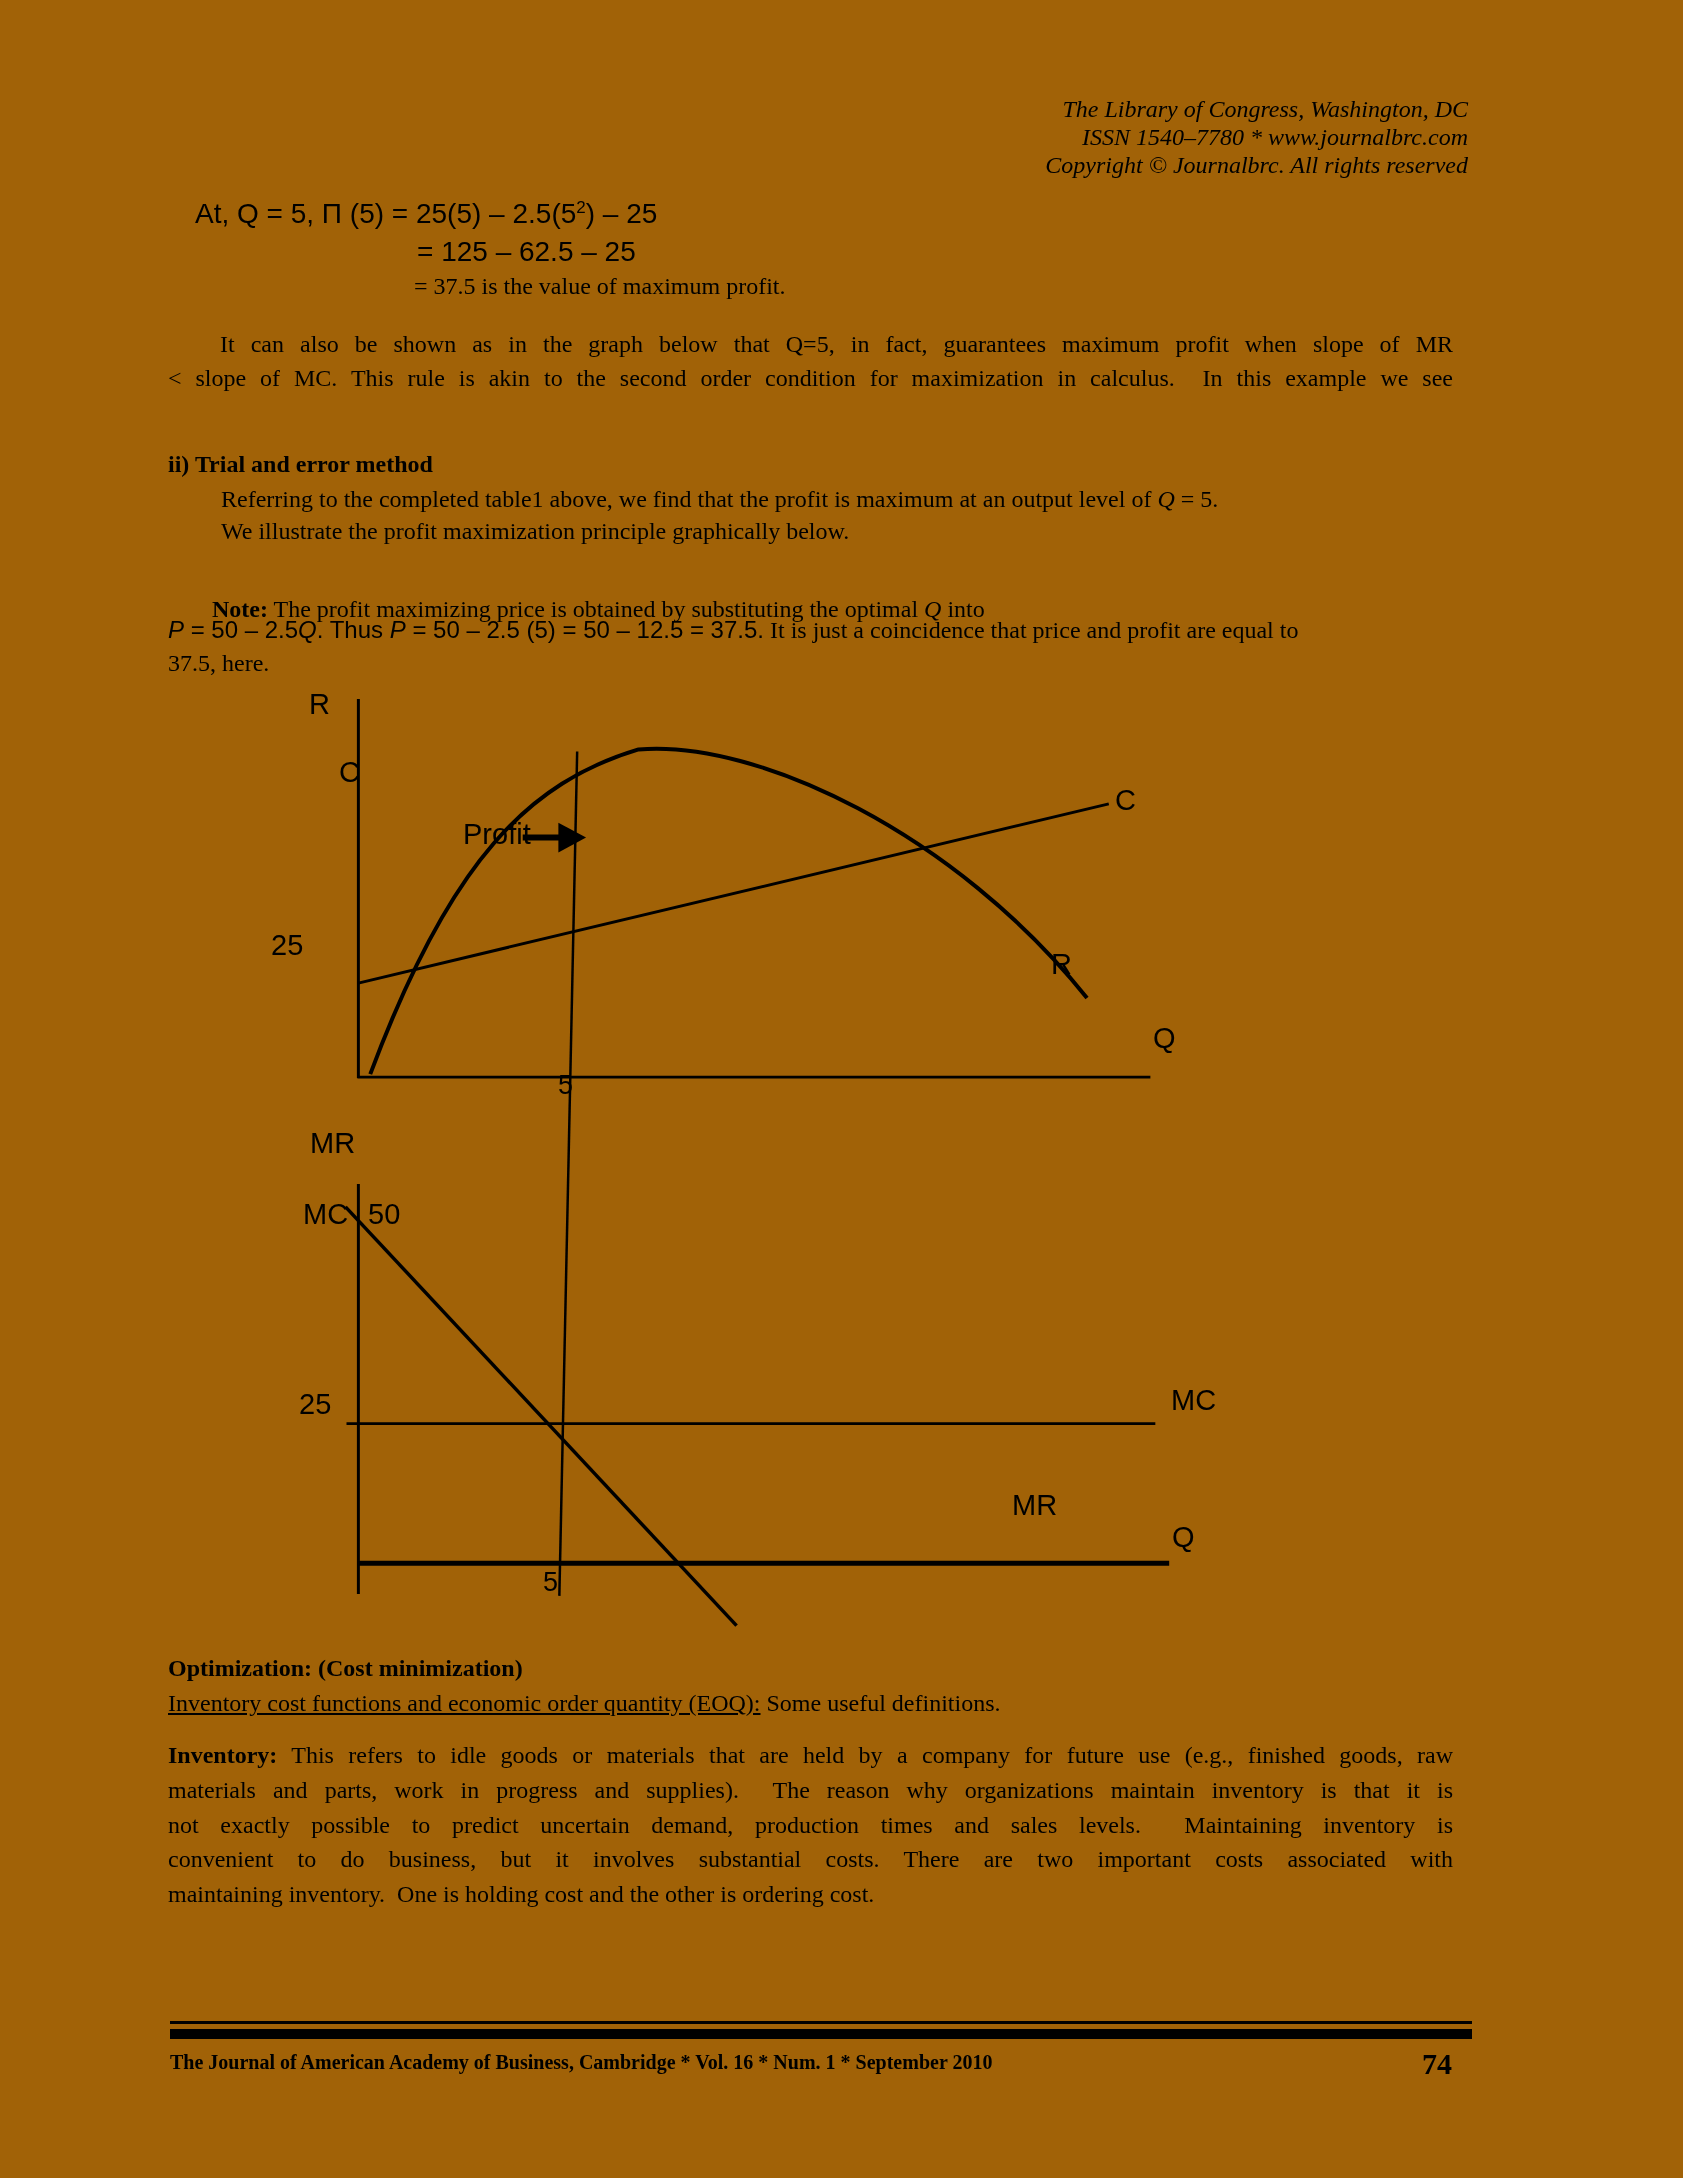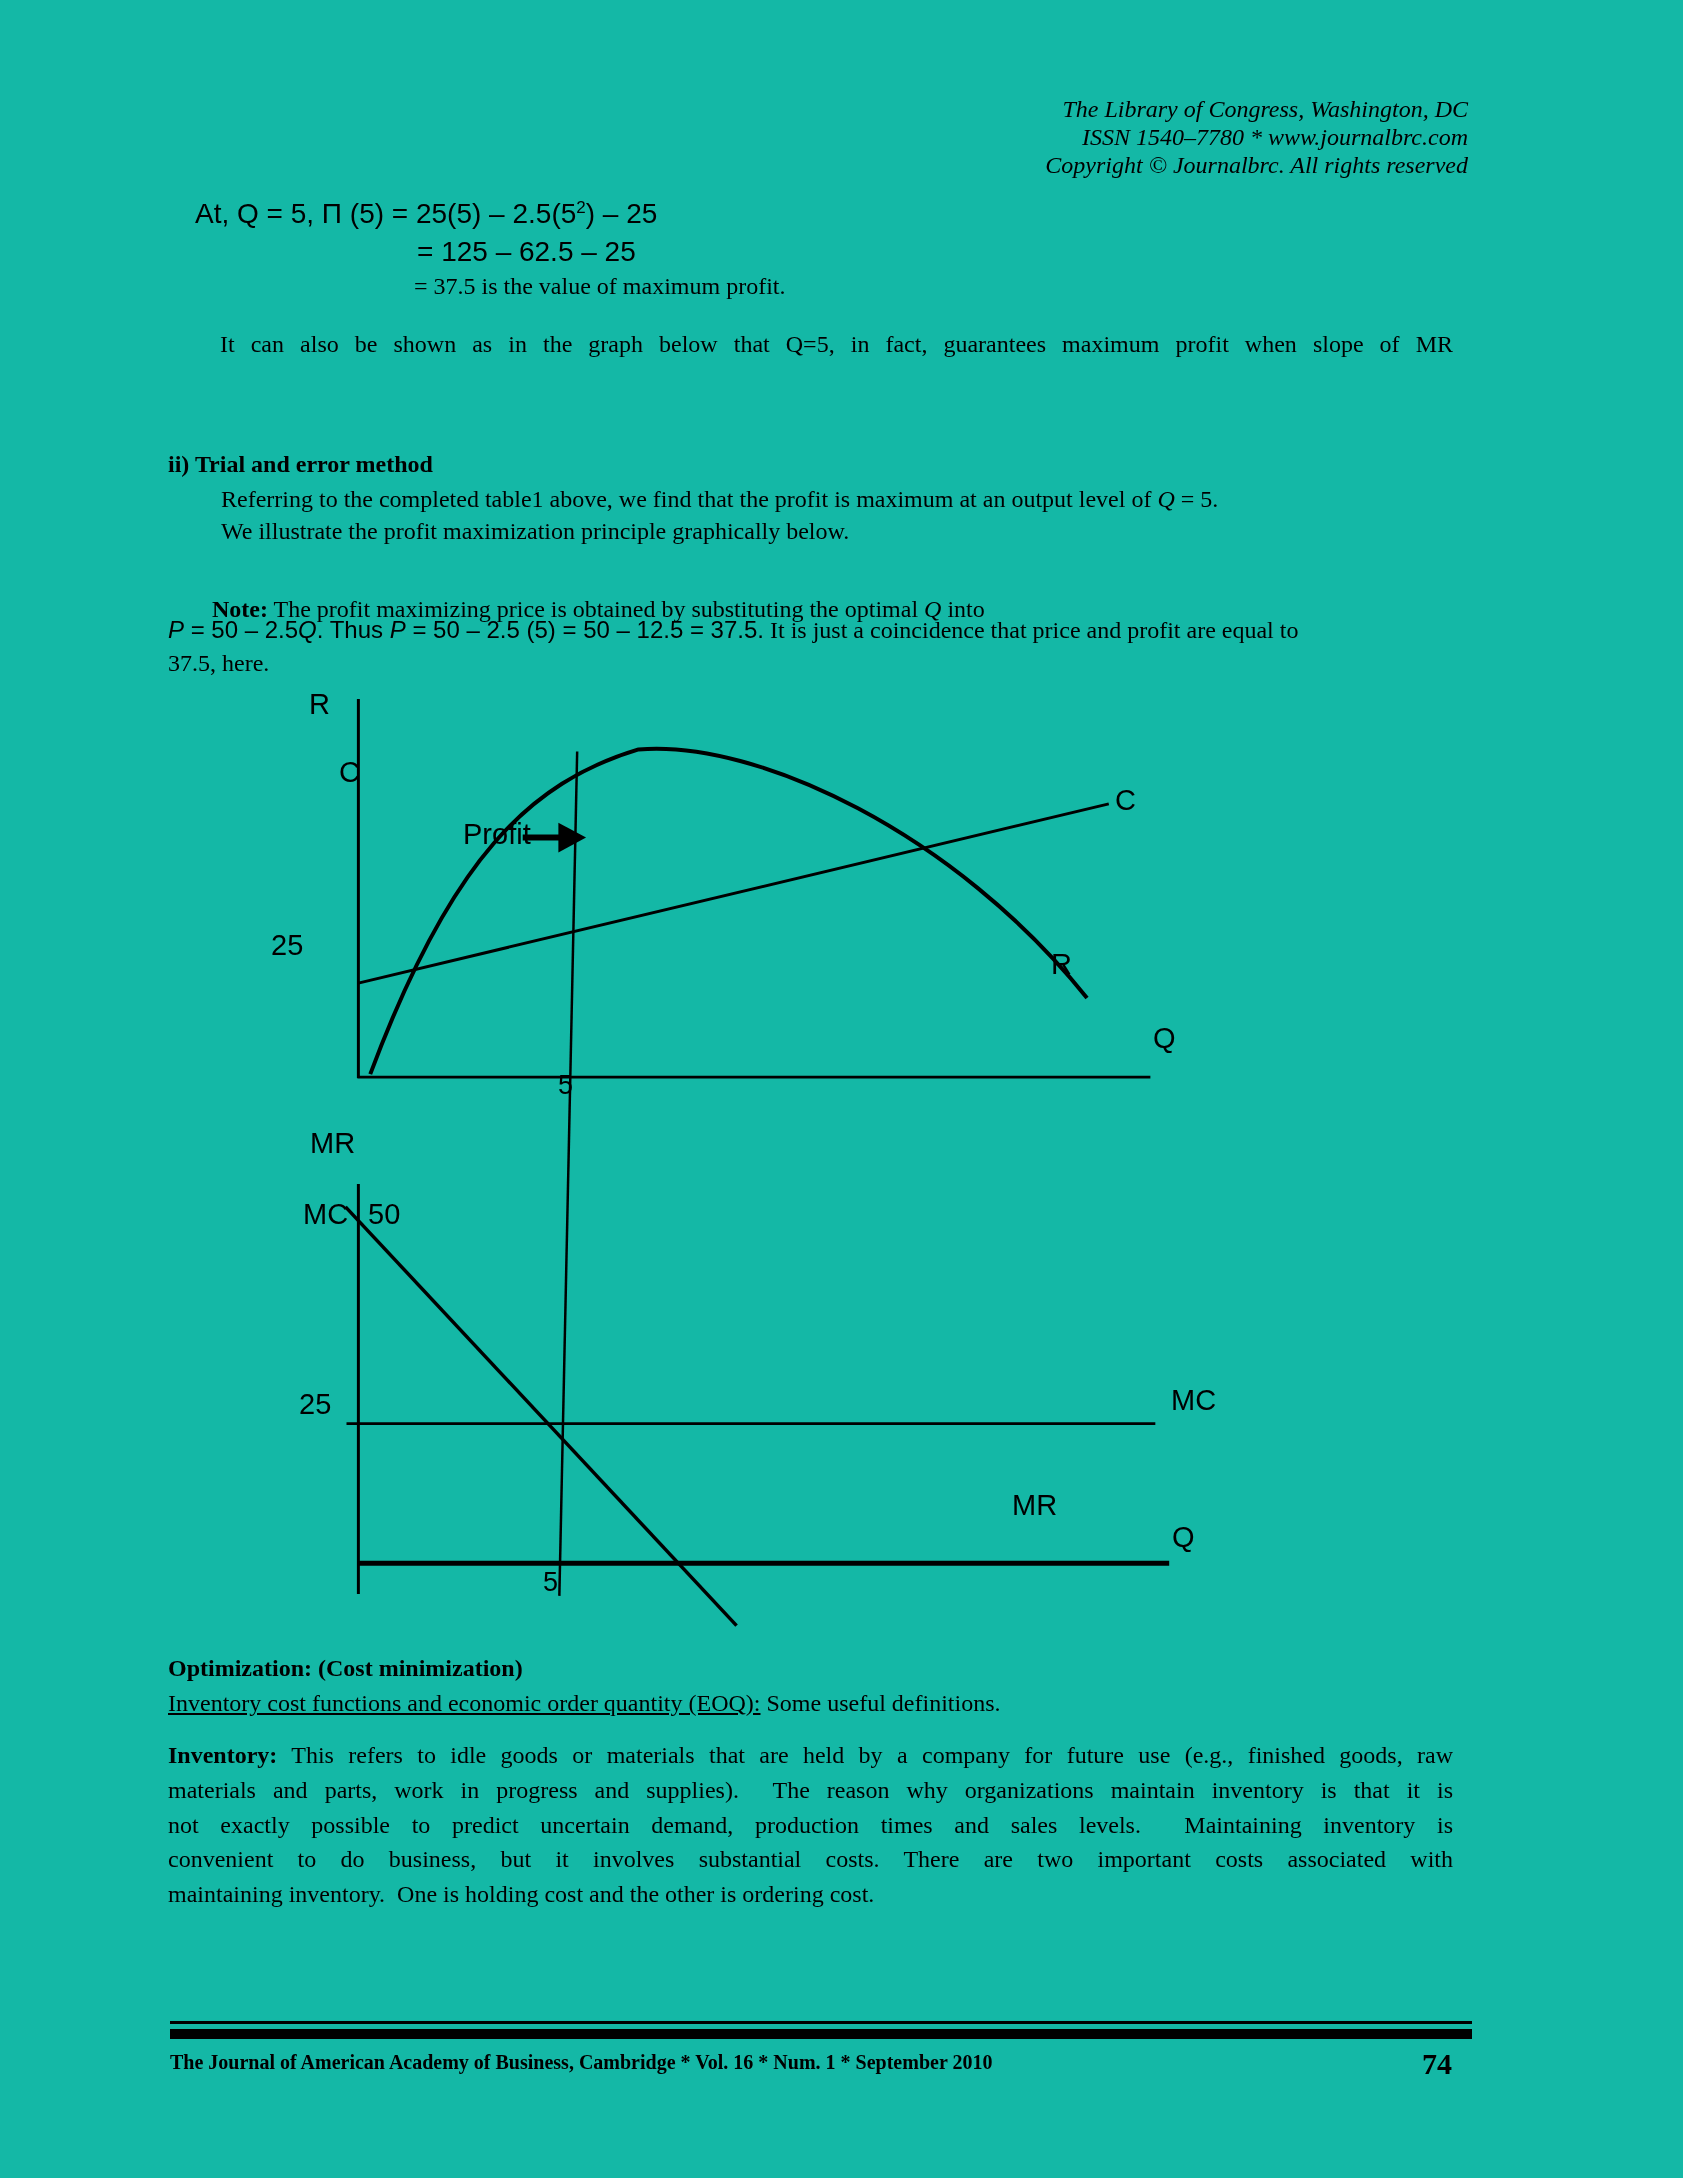--- a/index.html
+++ b/index.html
@@ -1,16 +1,16 @@
 <!DOCTYPE html>
 <html><head>
 <meta charset="utf-8">
 <style>
   html,body{margin:0;padding:0;background:#888;}
-  .page{position:relative;width:1683px;height:2178px;background:#14b8a6;color:#000;
+  .page{position:relative;width:1683px;height:2178px;background:#a16207;color:#000;
         font-family:"Liberation Serif",serif;overflow:hidden;}
   .abs{position:absolute;}
   .jline,.sline{position:absolute;left:168px;width:1285px;
         font:24px/35px "Liberation Serif",serif;white-space:pre-wrap;}
   .jline{text-align:justify;text-align-last:justify;font-family:Liberation Serif, serif;}
   .sline{text-align:left;}
   .nowrap{white-space:nowrap;width:auto;}
   .sans{font-family:"Liberation Sans",sans-serif;}
   .lbl{position:absolute;font:29px/32px "Liberation Sans",sans-serif;white-space:pre;}
   .lbl-sm{font-size:27px;}
@@ -48,20 +48,21 @@
     <div>The Library of Congress, Washington, DC</div>
     <div>ISSN 1540–7780  *  www.journalbrc.com</div>
     <div>Copyright © Journalbrc. All rights reserved</div>
   </div>
 
   <div class="abs sans" style="left:195px;top:198px;font-size:28px;"><span>At, Q = 5, Π (5) = 25(5) – 2.5(5</span><sup>2</sup><span>) – 25</span></div>
   <div class="abs sans" style="left:417px;top:236px;font-size:28px;">= 125 – 62.5 – 25</div>
   <div class="abs" style="left:414px;top:273px;font-size:24px;">= 37.5 is the value of maximum profit.</div>
 
   <div class="jline" style="top:327px;text-indent:52px;">It can also be shown as in the graph below that Q=5, in fact, guarantees maximum profit when slope of MR</div>
+  <div class="jline" style="top:361px;">&lt; slope of MC. This rule is akin to the second order condition for maximization in calculus.  In this example we see</div>
 
   <div class="sline b" style="top:447px;">ii) Trial and error method</div>
   <div class="sline" style="top:482px;left:221px;"><span>Referring to the completed table1 above, we find that the profit is maximum at an output level of </span><span class="i">Q</span><span> = 5.</span></div>
   <div class="sline" style="top:514px;left:221px;">We illustrate the profit maximization principle graphically below.</div>
 
   <div class="sline" style="top:592px;margin-left:44px;"><span class="b">Note:</span><span> The profit maximizing price is obtained by substituting the optimal </span><span class="i">Q</span><span> into</span></div>
   <div class="sline nowrap" style="top:612px;"><span class="sans"><span class="i">P</span><span> = 50 – 2.5</span><span class="i">Q</span><span>.  Thus </span><span class="i">P</span><span> = 50 – 2.5 (5) = 50 – 12.5 = 37.5.</span></span><span>  It is just a coincidence that  price and profit are equal to</span></div>
   <div class="sline" style="top:646px;">37.5, here.</div>
 
   <div class="lbl" style="left:309px;top:688px;">R</div>

